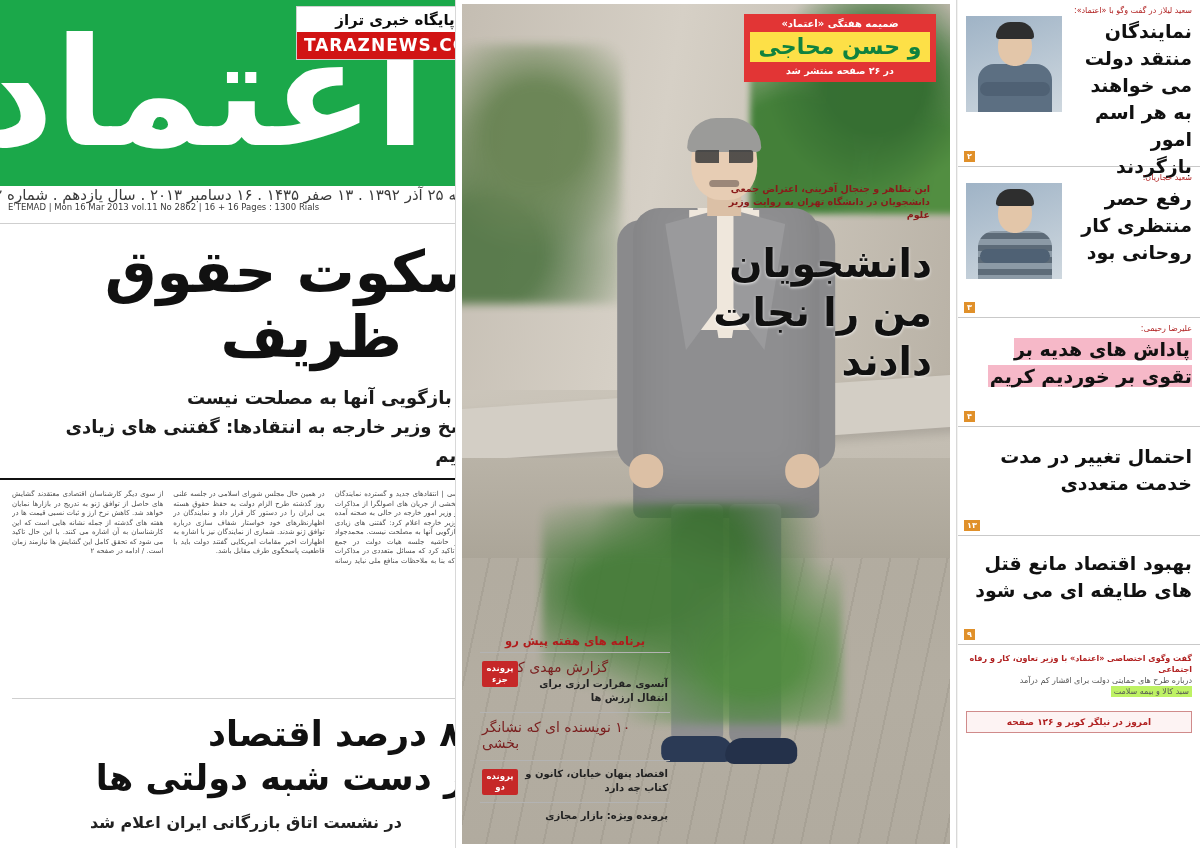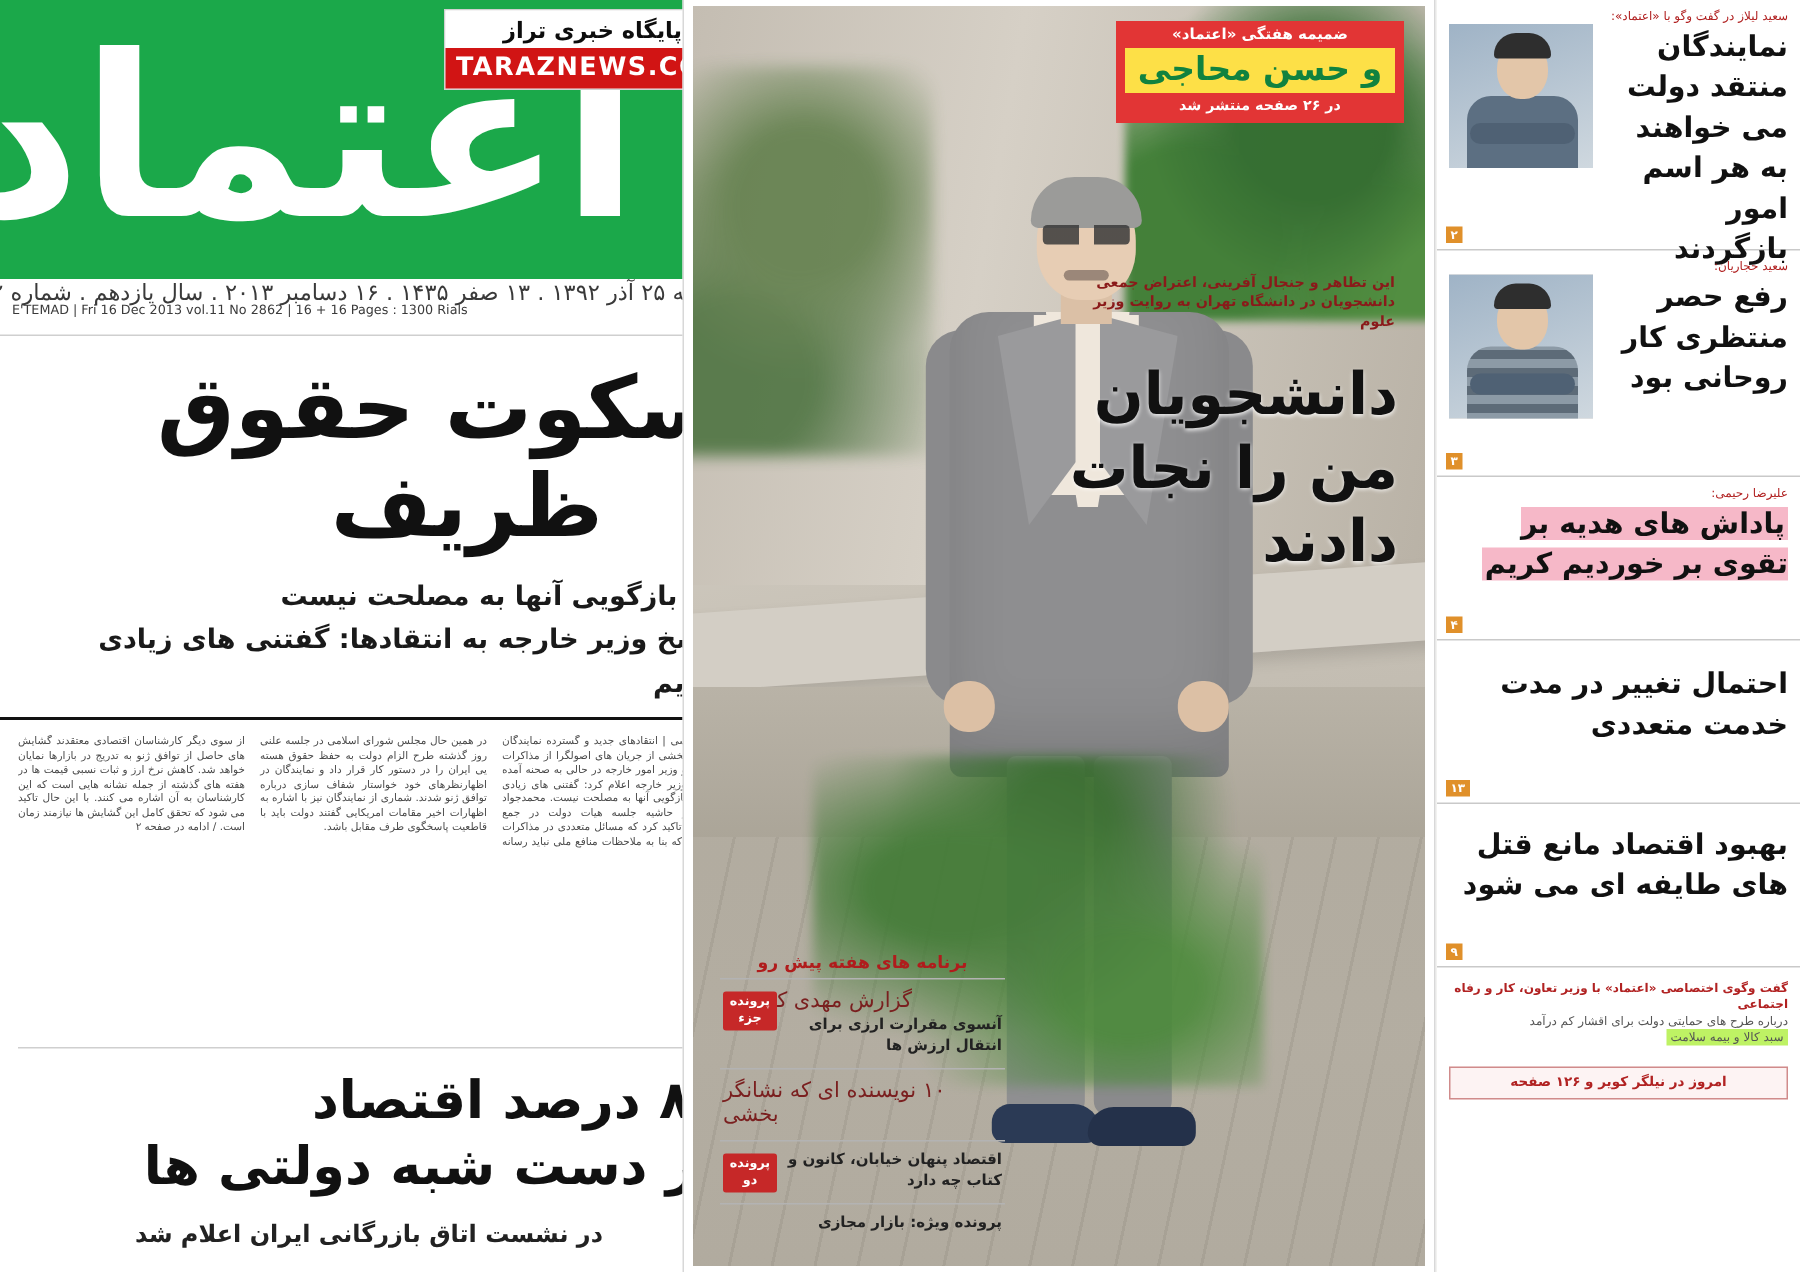--- a/index.html
+++ b/index.html
@@ -140,21 +140,21 @@
         <span class="logo-text">اعتماد</span>
       </div>
       <div class="taraz">
         <div class="t1">پایگاه خبری تراز</div>
         <div class="t2">TARAZNEWS.COM</div>
       </div>
     </div>
 
     <div class="issueline">
       <div class="fa-line">دوشنبه ۲۵ آذر ۱۳۹۲ . ۱۳ صفر ۱۴۳۵ . ۱۶ دسامبر ۲۰۱۳ . سال یازدهم . شماره ۲۸۶۲ . ۱۶ صفحه . ۵۰۰۰ تومان</div>
-      <div class="en-line">E'TEMAD | Fri  16 Dec 2013  vol.11  No 2862 | 16 + 16   Pages : 1300  Rials</div>
+      <div class="en-line">E'TEMAD | Mon  16 Mar 2013  vol.11  No 2862 | 16 + 16   Pages : 1300  Rials</div>
     </div>
 
     <div class="lead-title">
       <div class="l1">سکوت حقوق</div>
       <div class="l2">ظریف</div>
     </div>
 
     <div class="lead-sub">
       <div>اما بازگویی آنها به مصلحت نیست</div>
       <div>پاسخ وزیر خارجه به انتقادها: گفتنی های زیادی داریم</div>

